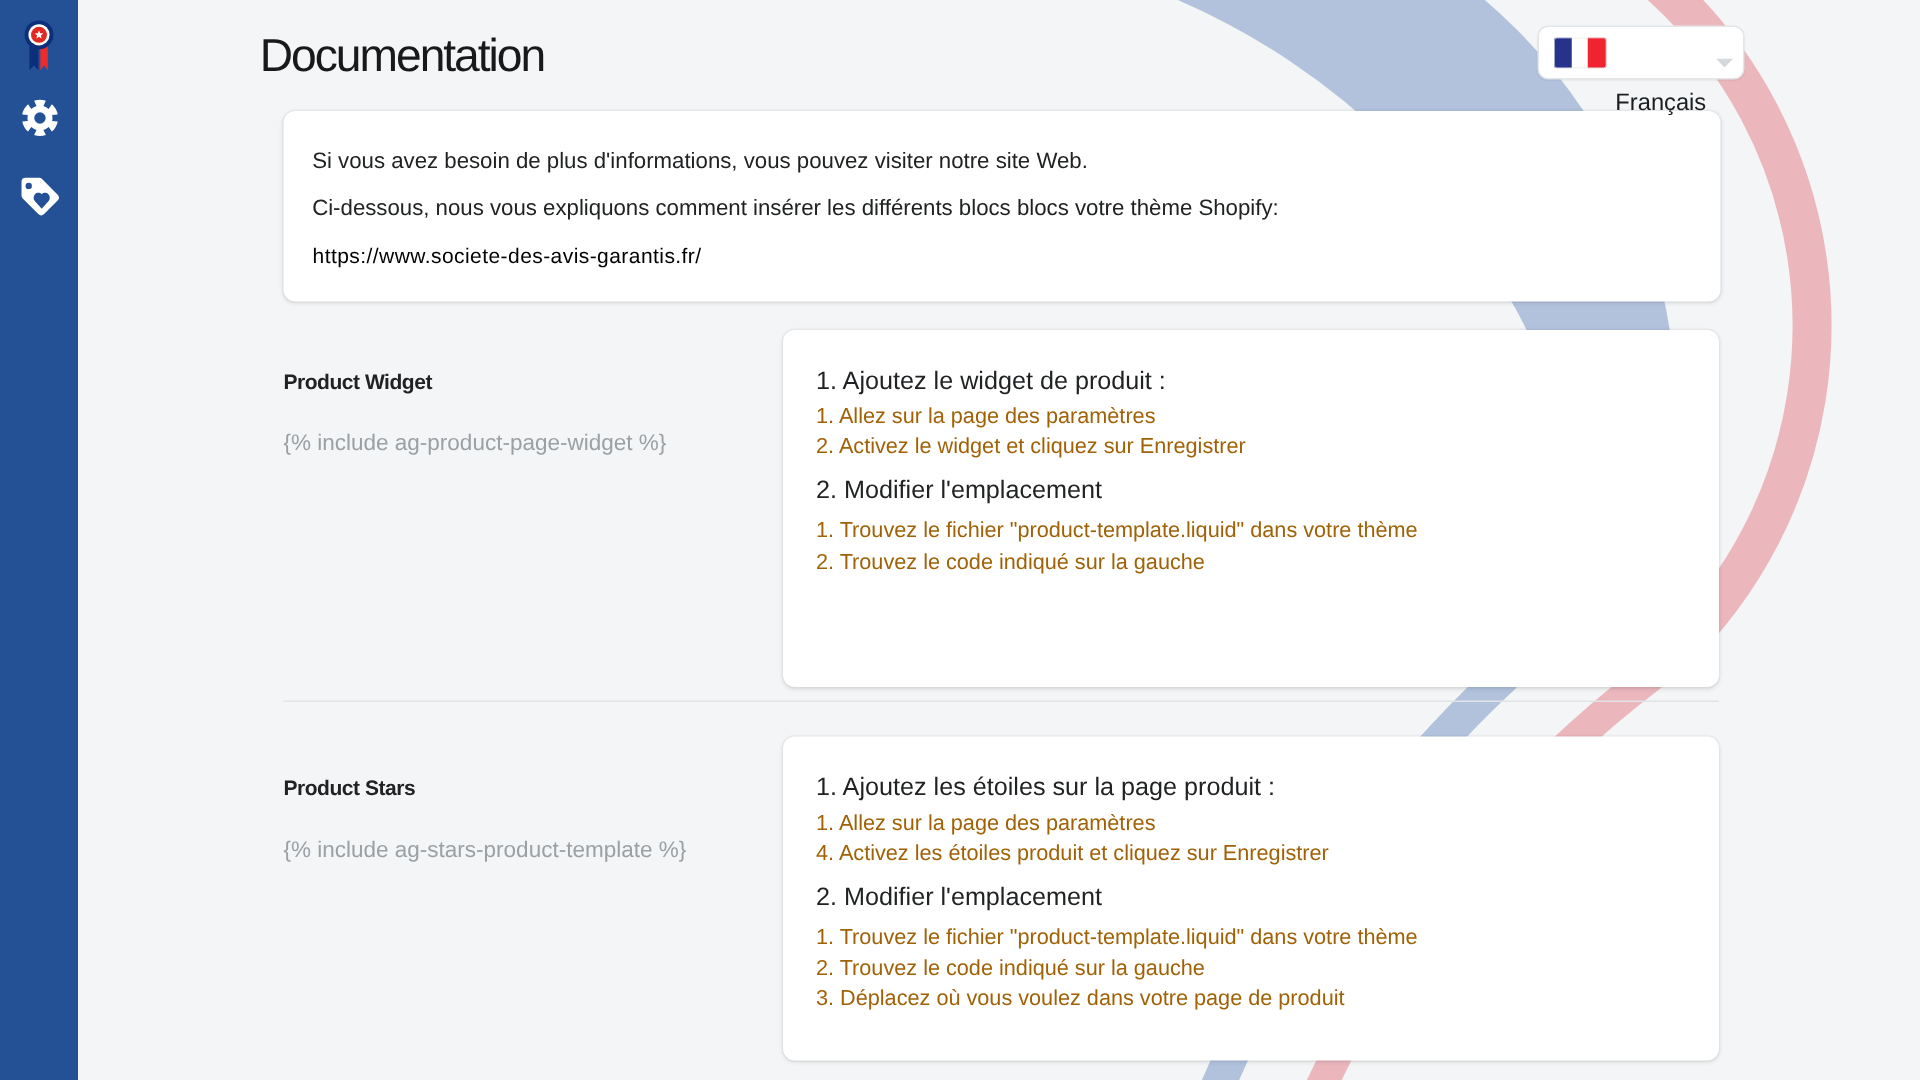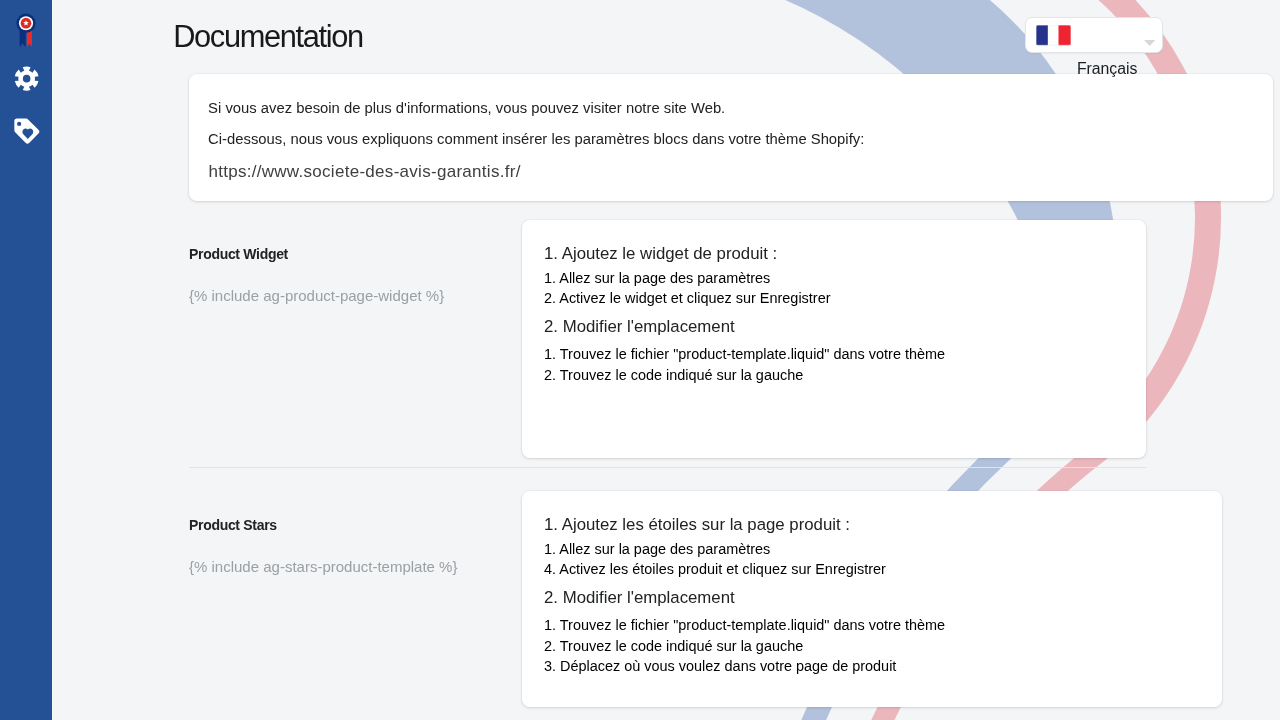--- a/index.html
+++ b/index.html
@@ -27,27 +27,27 @@
   .fr-flag { position: absolute; left: 10.6px; top: 7px; }
   .lang-label { position: absolute; left: 51.4px; top: 10.2px; font-size: 15.8px; color: #1b1e21; margin-top: 32px; }
   .caret-wrap { position: absolute; left: 118.8px; top: 14.3px; }
 
   .card { position: absolute; background: #fff; border-radius: 8px; z-index: 15;
     box-shadow: 0 0 0 1px rgba(63,63,68,.03), 0 1px 3px rgba(63,63,68,.16); }
 
   .divider { position: absolute; height: 1px; background: #e1e4e6; z-index: 12; }
 
   .info-line { position: absolute; font-size: 14.82px; color: #202223; white-space: nowrap; }
-  .info-link { position: absolute; font-size: 17px; color: #404040; letter-spacing: 0.29px; white-space: nowrap; text-decoration: none; }
+  .info-link { position: absolute; font-size: 14px; color: #000000; letter-spacing: 0.29px; white-space: nowrap; text-decoration: none; }
 
   .sect-title { position: absolute; font-size: 14px; font-weight: 700; color: #202223; letter-spacing: -0.31px; white-space: nowrap; }
   .sect-code { position: absolute; font-size: 15px; color: #9ba0a5; white-space: nowrap; }
 
   .step-h { position: absolute; font-size: 16.8px; color: #202223; white-space: nowrap; }
-  .step-li { position: absolute; font-size: 14.45px; color: #000000; white-space: nowrap; }
+  .step-li { position: absolute; font-size: 14.45px; color: #a16207; white-space: nowrap; }
 </style>
 </head>
 <body>
 
 <div class="app">
 
   <div class="bg-layer">
     <svg width="1280" height="720" viewBox="0 0 1280 720">
       <defs>
         <mask id="mask-blue-crescent">
@@ -118,23 +118,23 @@
       <rect x="0.25" y="0.25" width="34.5" height="20" rx="1.8" ry="1.8" fill="none" stroke="#e7e8ea" stroke-width="0.5"></rect>
     </svg>
     <span class="lang-label">Français</span>
     <span class="caret-wrap">
       <svg width="11.4" height="6" viewBox="0 0 11.4 6">
           <path d="M0 0 H11.4 L5.7 6 Z" fill="#d5d8da"></path>
         </svg>
     </span>
   </div>
 
-  <div class="card" style="left:189px; top:74px; width:1084px; height:127px">
+  <div class="card" style="left:189px; top:74px; width:958px; height:127px">
     <span class="info-line" style="left:19.1px; top:25.7px">Si vous avez besoin de plus d'informations, vous pouvez visiter notre site Web.</span>
-    <span class="info-line" style="left:19.1px; top:57.2px">Ci-dessous, nous vous expliquons comment insérer les paramètres blocs dans votre thème Shopify:</span>
+    <span class="info-line" style="left:19.1px; top:57.2px">Ci-dessous, nous vous expliquons comment insérer les différents blocs blocs votre thème Shopify:</span>
     <a class="info-link" style="left:19.4px; top:87.6px">https://www.societe-des-avis-garantis.fr/</a>
   </div>
 
   <div class="divider" style="left:189px; top:467px; width:957px"></div>
 
   <div>
     <span class="sect-title" style="left:189px; top:246px">Product Widget</span>
     <span class="sect-code" style="left:189px; top:287px">{% include ag-product-page-widget %}</span>
     <div class="card" style="left:522px; top:220px; width:624px; height:238px">
       <span class="step-h" style="left:22px; top:23.5px">1. Ajoutez le widget de produit :</span>
@@ -142,21 +142,21 @@
       <span class="step-li" style="left:22px; top:69.7px">2. Activez le widget et cliquez sur Enregistrer</span>
       <span class="step-h" style="left:22px; top:97.3px">2. Modifier l'emplacement</span>
       <span class="step-li" style="left:22px; top:125.6px">1. Trouvez le fichier "product-template.liquid" dans votre thème</span>
       <span class="step-li" style="left:22px; top:146.5px">2. Trouvez le code indiqué sur la gauche</span>
     </div>
   </div>
 
   <div>
     <span class="sect-title" style="left:189px; top:517px">Product Stars</span>
     <span class="sect-code" style="left:189px; top:558px">{% include ag-stars-product-template %}</span>
-    <div class="card" style="left:522px; top:491px; width:700px; height:216px">
+    <div class="card" style="left:522px; top:491px; width:624px; height:216px">
       <span class="step-h" style="left:22px; top:23.5px">1. Ajoutez les étoiles sur la page produit :</span>
       <span class="step-li" style="left:22px; top:49.5px">1. Allez sur la page des paramètres</span>
       <span class="step-li" style="left:22px; top:69.7px">4. Activez les étoiles produit et cliquez sur Enregistrer</span>
       <span class="step-h" style="left:22px; top:97.3px">2. Modifier l'emplacement</span>
       <span class="step-li" style="left:22px; top:125.6px">1. Trouvez le fichier "product-template.liquid" dans votre thème</span>
       <span class="step-li" style="left:22px; top:146.5px">2. Trouvez le code indiqué sur la gauche</span>
       <span class="step-li" style="left:22px; top:166.8px">3. Déplacez où vous voulez dans votre page de produit</span>
     </div>
   </div>
 

